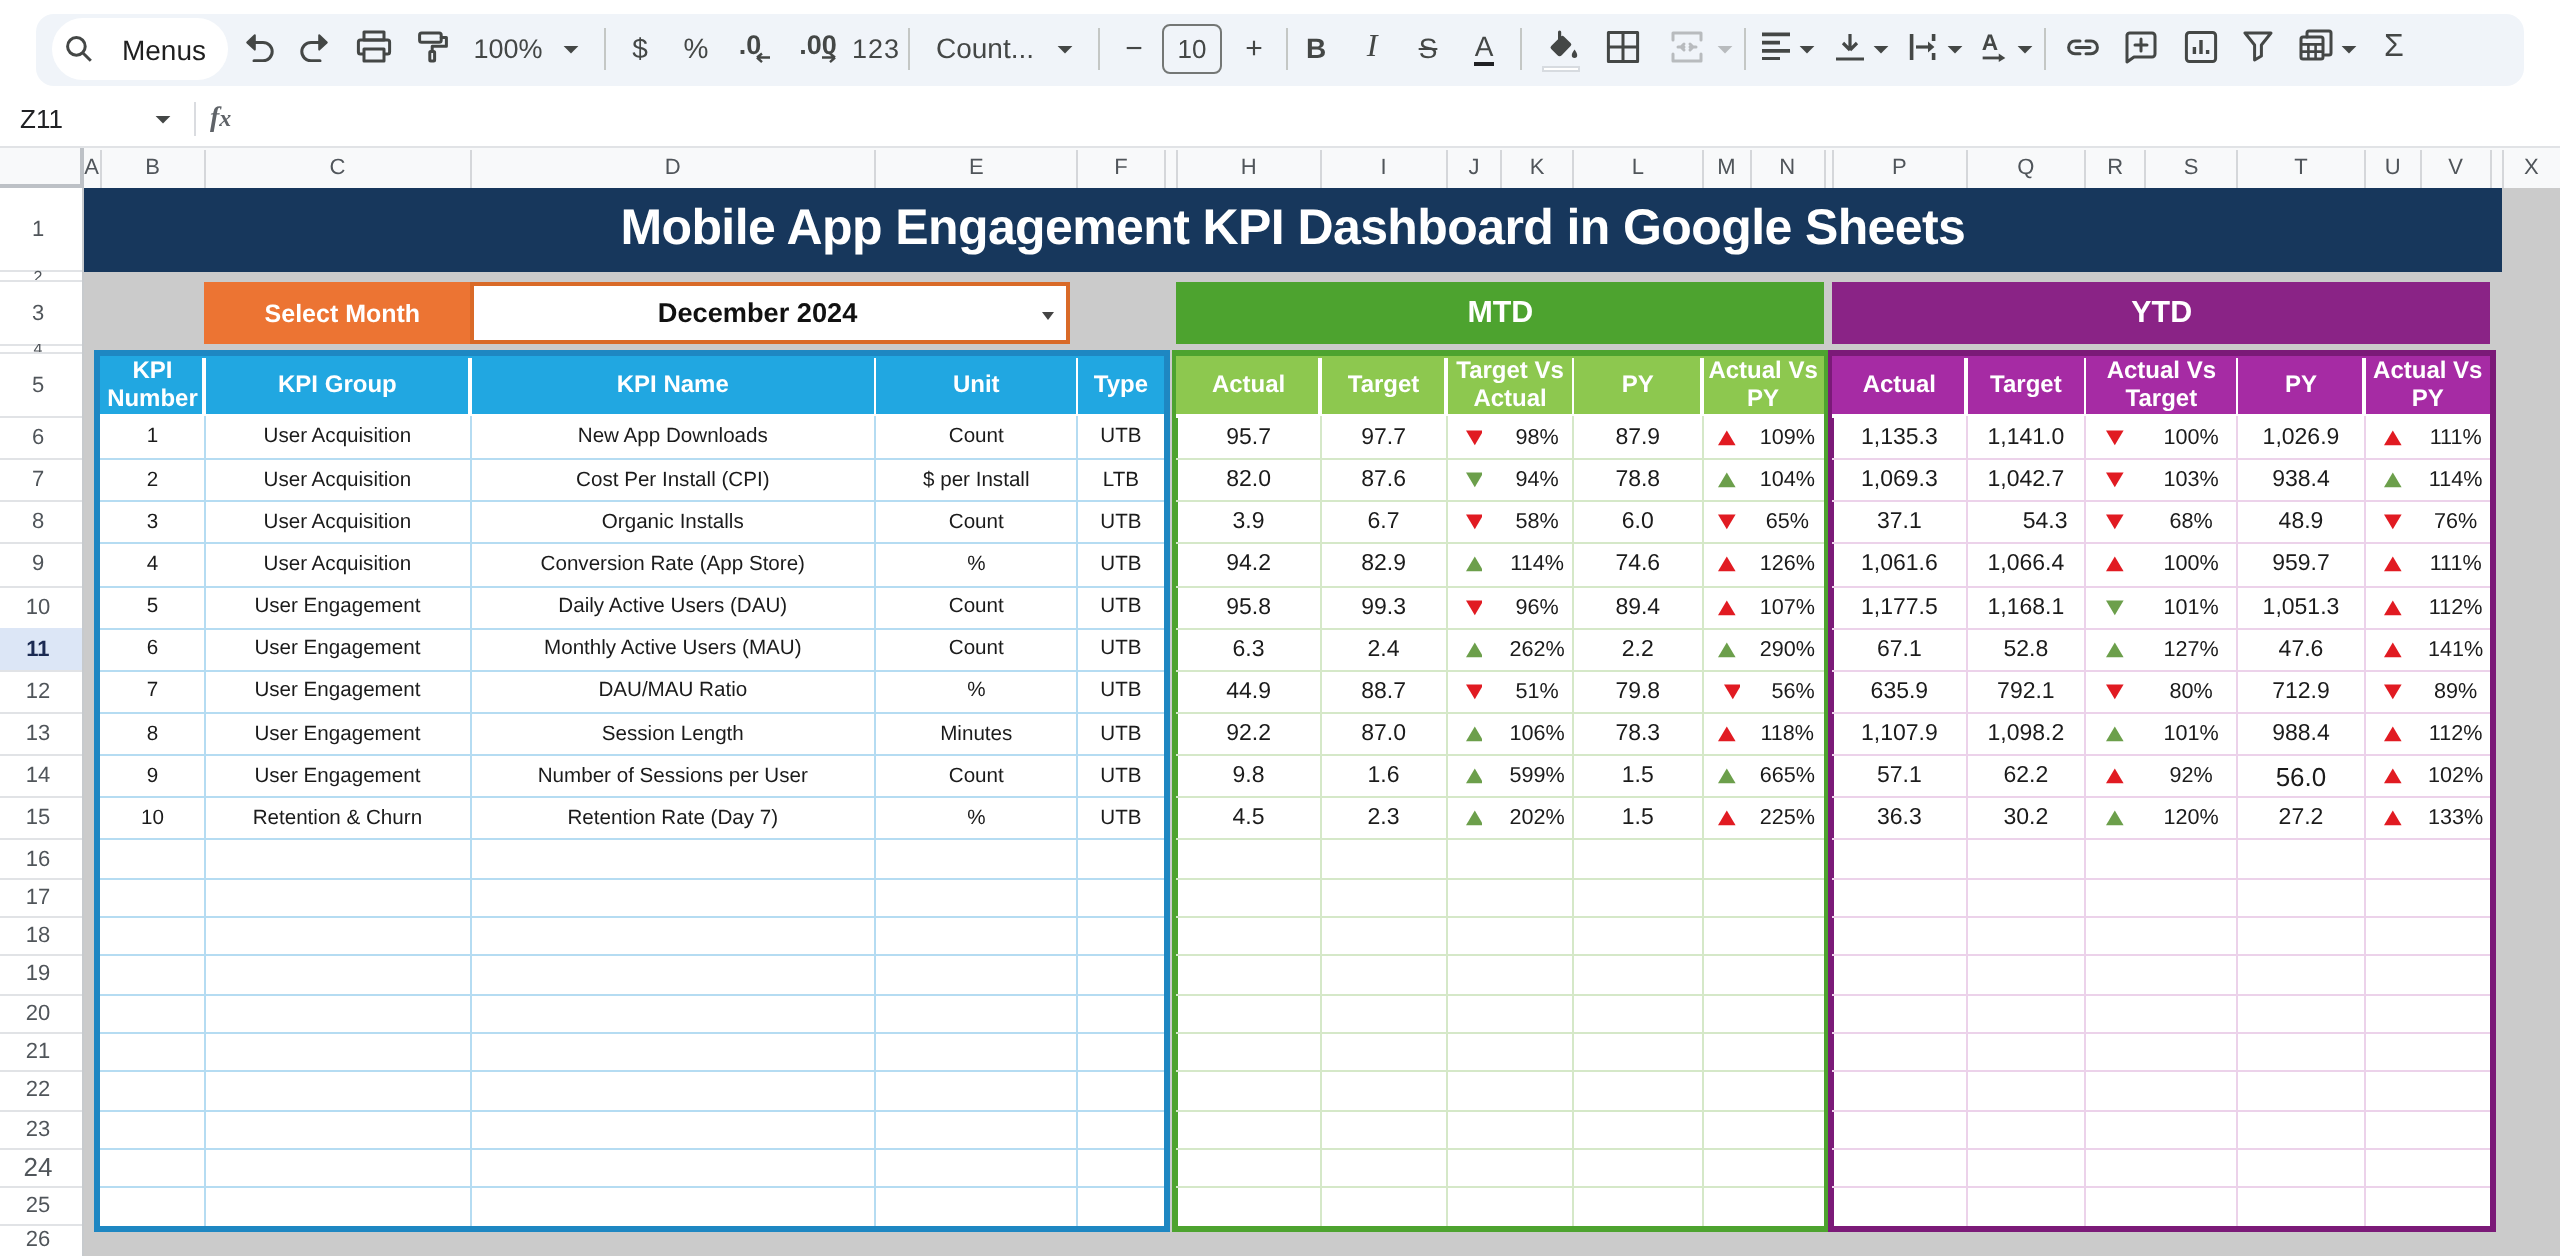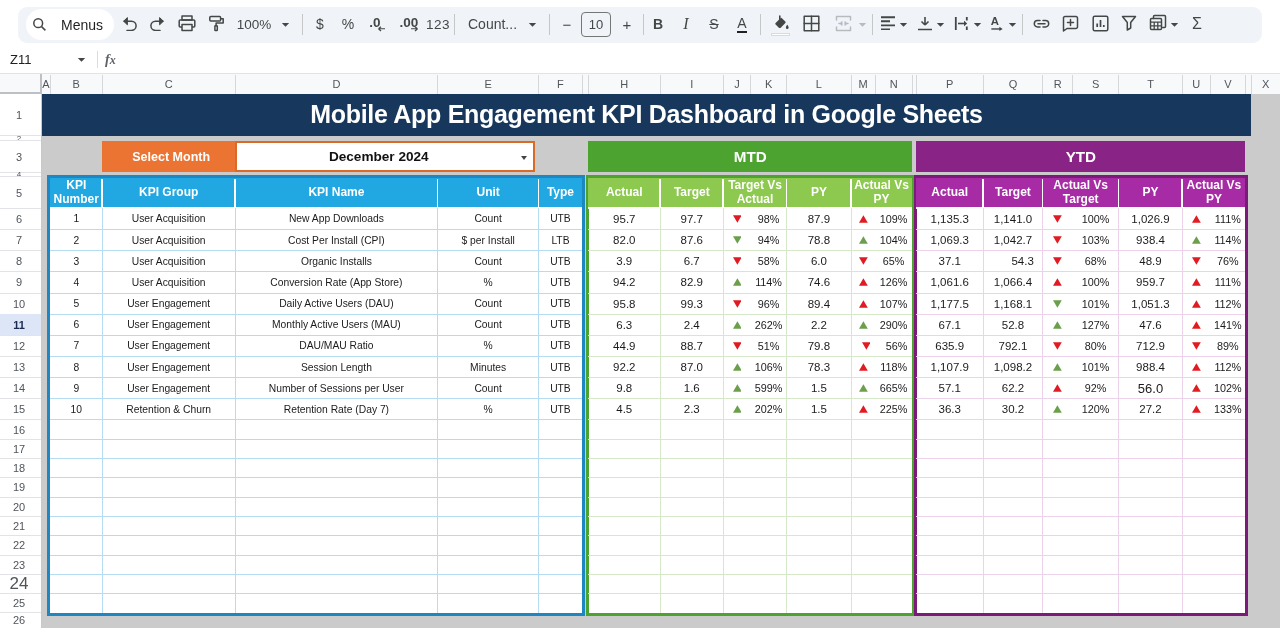--- a/index.html
+++ b/index.html
@@ -241,21 +241,21 @@
 <div class="abs ctr" style="left:0px;top:477.8px;width:38px;height:19.3px;color:#50555a;font-size:11px;">19</div>
 <div class="abs " style="left:0px;top:496.6px;width:40.5px;height:1px;background:#e1e3e6;"></div>
 <div class="abs ctr" style="left:0px;top:497.1px;width:38px;height:19.3px;color:#50555a;font-size:11px;">20</div>
 <div class="abs " style="left:0px;top:515.9px;width:40.5px;height:1px;background:#e1e3e6;"></div>
 <div class="abs ctr" style="left:0px;top:516.4px;width:38px;height:19.3px;color:#50555a;font-size:11px;">21</div>
 <div class="abs " style="left:0px;top:535.2px;width:40.5px;height:1px;background:#e1e3e6;"></div>
 <div class="abs ctr" style="left:0px;top:535.7px;width:38px;height:19.3px;color:#50555a;font-size:11px;">22</div>
 <div class="abs " style="left:0px;top:554.5px;width:40.5px;height:1px;background:#e1e3e6;"></div>
 <div class="abs ctr" style="left:0px;top:555px;width:38px;height:19.3px;color:#50555a;font-size:11px;">23</div>
 <div class="abs " style="left:0px;top:573.8px;width:40.5px;height:1px;background:#e1e3e6;"></div>
-<div class="abs ctr" style="left:0px;top:574.3px;width:38px;height:19.3px;color:#50555a;font-size:17px;">24</div>
+<div class="abs ctr" style="left:0px;top:574.3px;width:38px;height:19.3px;color:#50555a;font-size:13px;">24</div>
 <div class="abs " style="left:0px;top:593.1px;width:40.5px;height:1px;background:#e1e3e6;"></div>
 <div class="abs ctr" style="left:0px;top:593.6px;width:38px;height:19.3px;color:#50555a;font-size:11px;">25</div>
 <div class="abs " style="left:0px;top:612.4px;width:40.5px;height:1px;background:#e1e3e6;"></div>
 <div class="abs ctr" style="left:0px;top:612.9px;width:38px;height:15.1px;color:#50555a;font-size:11px;">26</div>
 <div class="abs " style="left:0px;top:627.5px;width:40.5px;height:1px;background:#e1e3e6;"></div>
 <div class="abs " style="left:41.6px;top:94px;width:1209.7px;height:41.7px;background:#17375c;"></div>
 <div class="abs ctr" style="left:41.6px;top:94px;width:1209.7px;height:41.7px;color:#fff;font-size:25px;font-weight:700;letter-spacing:-0.3px;">Mobile App Engagement KPI Dashboard in Google Sheets</div>
 <div class="abs ctr" style="left:102.4px;top:140.9px;width:132.6px;height:31.6px;background:#ec7433;color:#fff;font-weight:700;font-size:12.5px;padding-left:5px;">Select Month</div>
 <div class="abs ctr" style="left:235px;top:141.2px;width:299.6px;height:31px;background:#fff;border:2.2px solid #d96a28;color:#111;font-weight:700;font-size:13.6px;padding-right:12px;">December 2024</div>
 <svg class="abs" style="left:521px;top:155.8px" width="6" height="4" viewBox="0 0 6 4">

